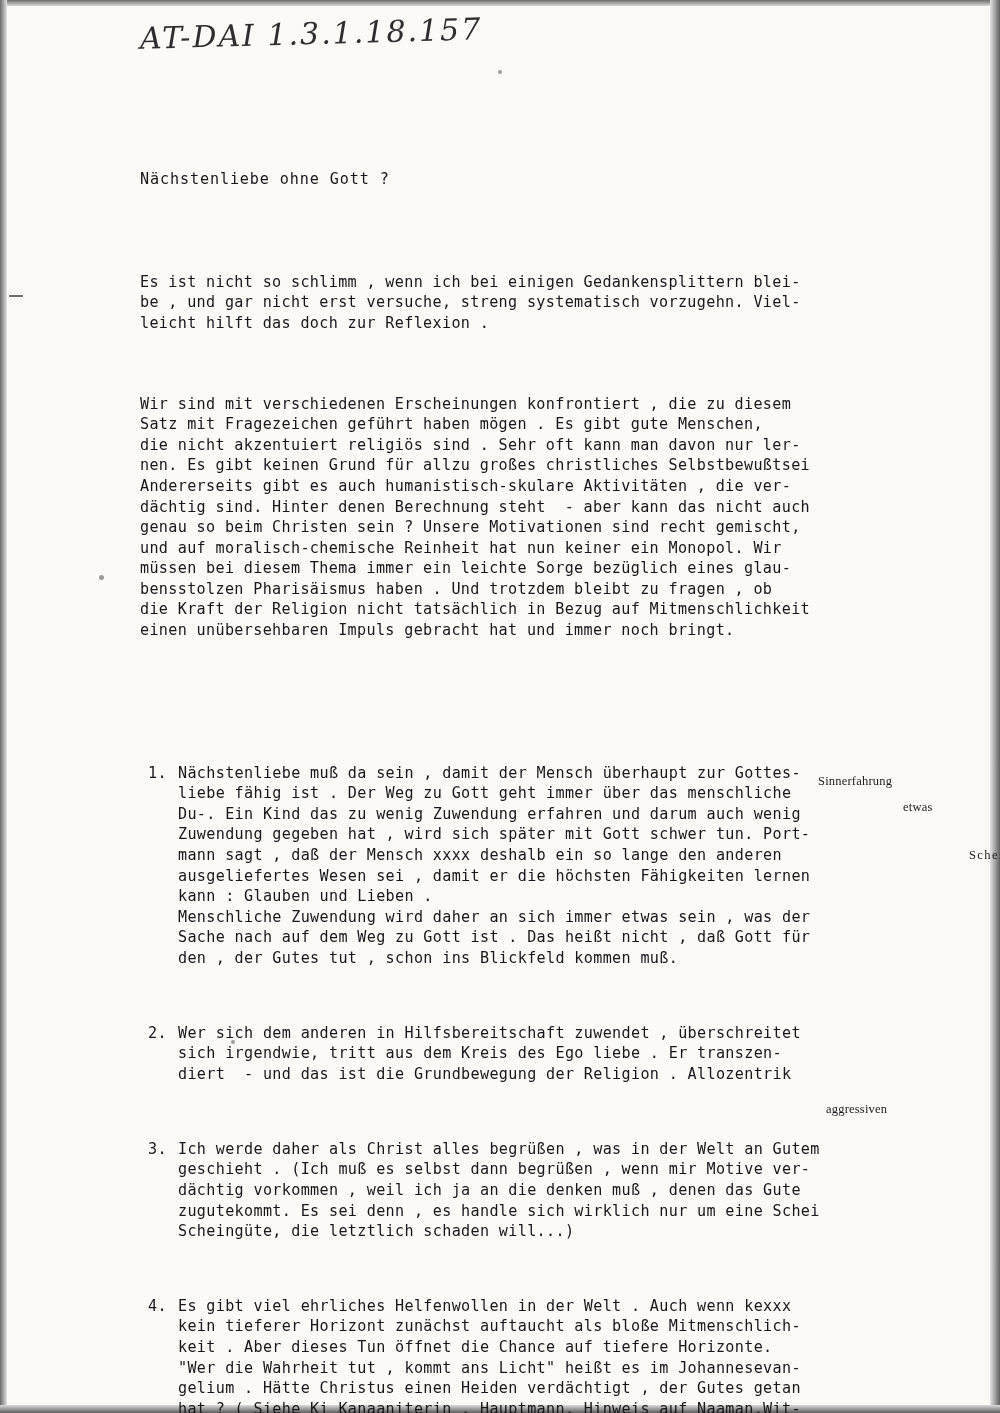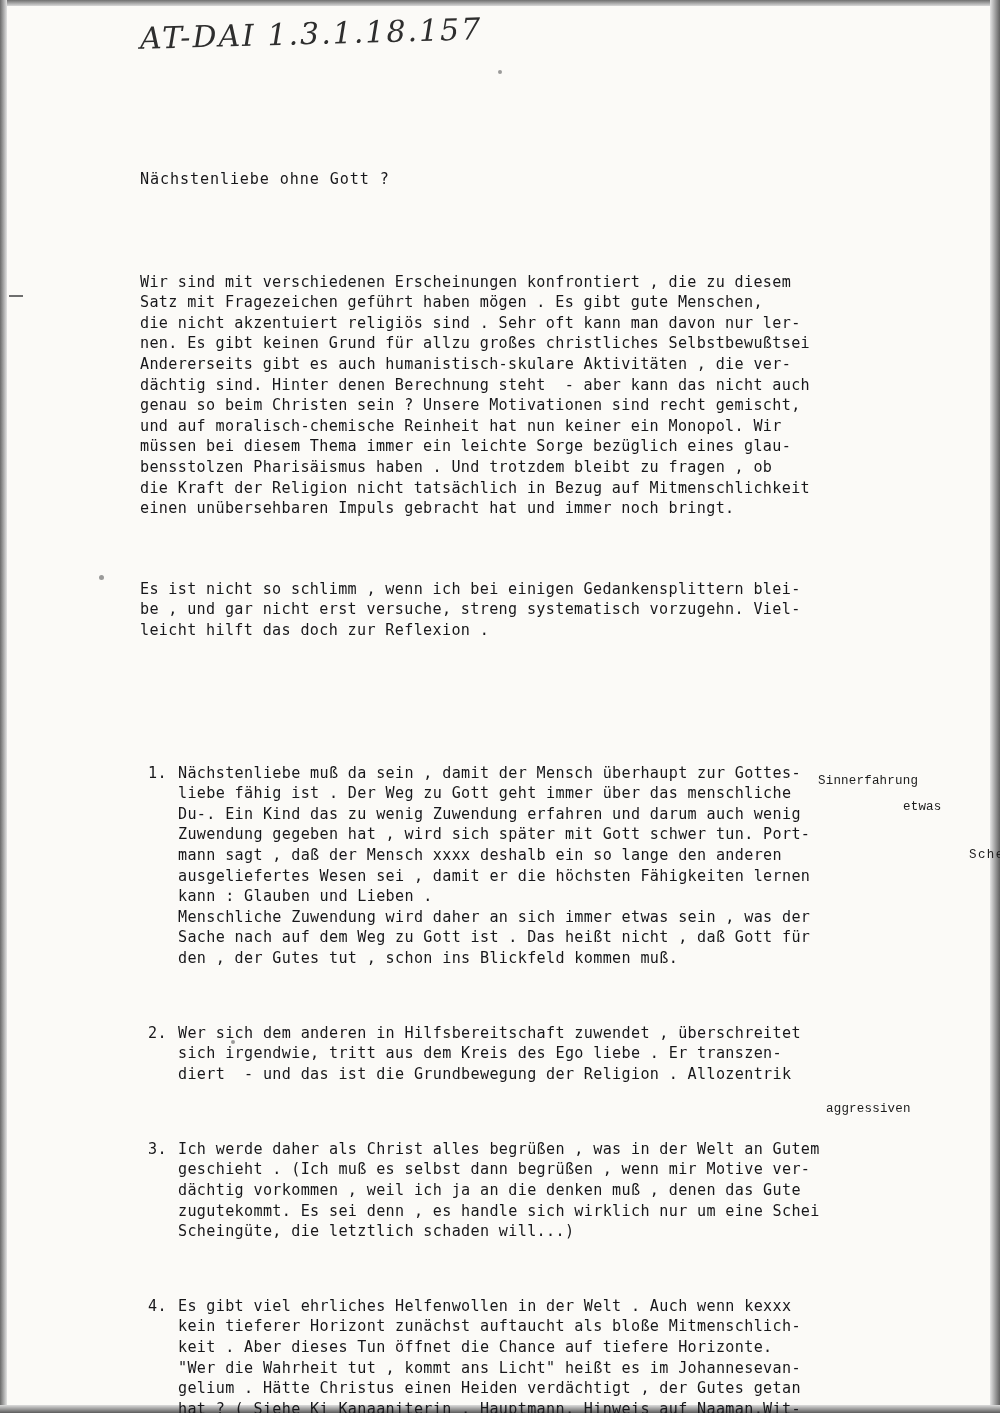--- a/index.html
+++ b/index.html
@@ -80,21 +80,21 @@
     box-sizing: border-box;
   }
   .numitem .txt {
     flex: 1 1 auto;
     white-space: pre-wrap;
   }
   .overlay {
     position: absolute;
     color: #1b1b1b;
     font-size: 12.5px;
-    font-family: Liberation Mono, monospace;
+    font-family: Liberation Serif, serif;
     letter-spacing: 0.2px;
   }
   .speck {
     position: absolute;
     background: #7a7a7a;
     border-radius: 50%;
     opacity: .75;
   }
   .tick {
     position: absolute;
@@ -114,35 +114,35 @@
   <div class="handwriting">AT-DAI 1.3.1.18.157</div>
 
   <div class="tick" style="left:9px; top:295px; width:14px; height:2px;"></div>
   <div class="speck" style="left:99px; top:575px; width:5px; height:5px;"></div>
   <div class="speck" style="left:498px; top:70px; width:4px; height:4px;"></div>
   <div class="speck" style="left:231px; top:1040px; width:4px; height:4px;"></div>
 
   <div class="body-text">
     <div class="title">Nächstenliebe ohne Gott ?</div>
 
+    <div class="para">Es ist nicht so schlimm , wenn ich bei einigen Gedankensplittern blei-
+be , und gar nicht erst versuche, streng systematisch vorzugehn. Viel-
+leicht hilft das doch zur Reflexion .</div>
     <div class="para">Wir sind mit verschiedenen Erscheinungen konfrontiert , die zu diesem
 Satz mit Fragezeichen geführt haben mögen . Es gibt gute Menschen,
 die nicht akzentuiert religiös sind . Sehr oft kann man davon nur ler-
 nen. Es gibt keinen Grund für allzu großes christliches Selbstbewußtsei
 Andererseits gibt es auch humanistisch-skulare Aktivitäten , die ver-
 dächtig sind. Hinter denen Berechnung steht  - aber kann das nicht auch
 genau so beim Christen sein ? Unsere Motivationen sind recht gemischt,
 und auf moralisch-chemische Reinheit hat nun keiner ein Monopol. Wir
 müssen bei diesem Thema immer ein leichte Sorge bezüglich eines glau-
 bensstolzen Pharisäismus haben . Und trotzdem bleibt zu fragen , ob
 die Kraft der Religion nicht tatsächlich in Bezug auf Mitmenschlichkeit
 einen unübersehbaren Impuls gebracht hat und immer noch bringt.</div>
-    <div class="para">Es ist nicht so schlimm , wenn ich bei einigen Gedankensplittern blei-
-be , und gar nicht erst versuche, streng systematisch vorzugehn. Viel-
-leicht hilft das doch zur Reflexion .</div>
 
     <div class="numlist">
       <div class="numitem">
         <div class="num">1.</div>
         <div class="txt">Nächstenliebe muß da sein , damit der Mensch überhaupt zur Gottes-
 liebe fähig ist . Der Weg zu Gott geht immer über das menschliche
 Du-. Ein Kind das zu wenig Zuwendung erfahren und darum auch wenig
 Zuwendung gegeben hat , wird sich später mit Gott schwer tun. Port-
 mann sagt , daß der Mensch xxxx deshalb ein so lange den anderen
 ausgeliefertes Wesen sei , damit er die höchsten Fähigkeiten lernen

